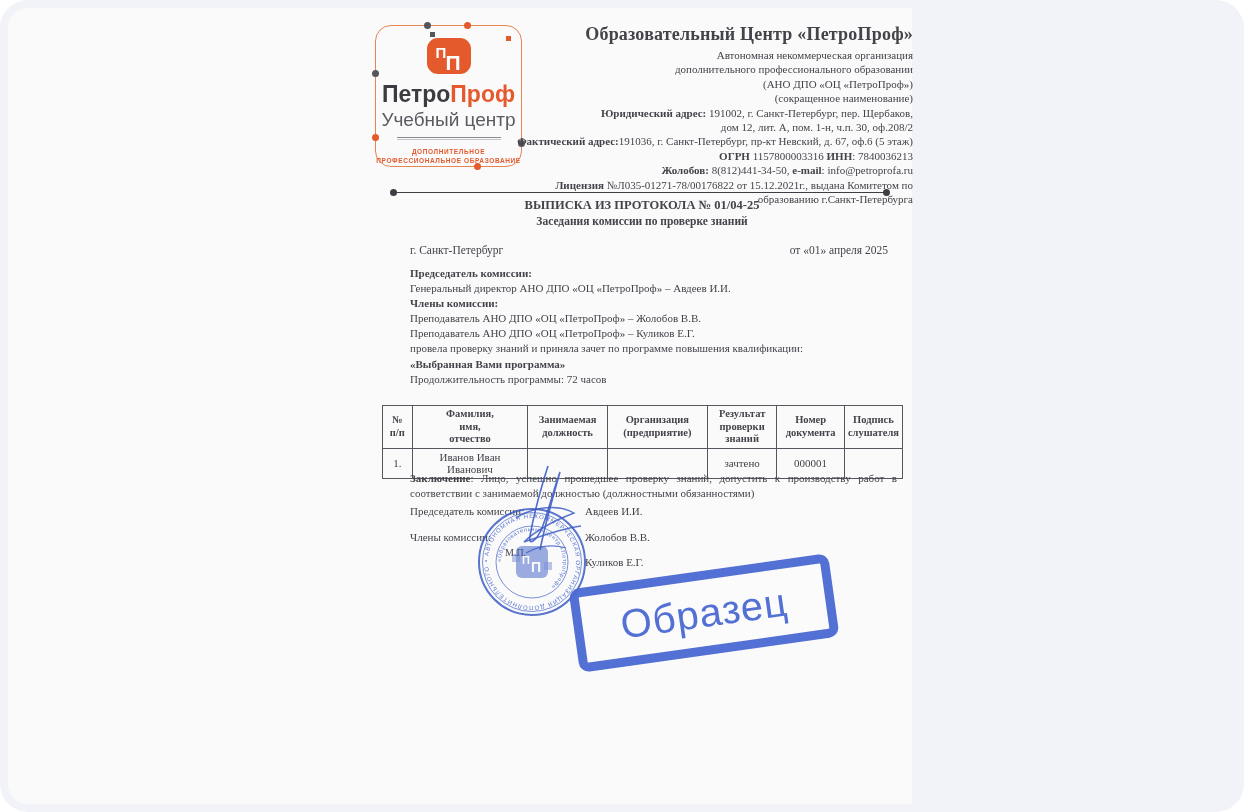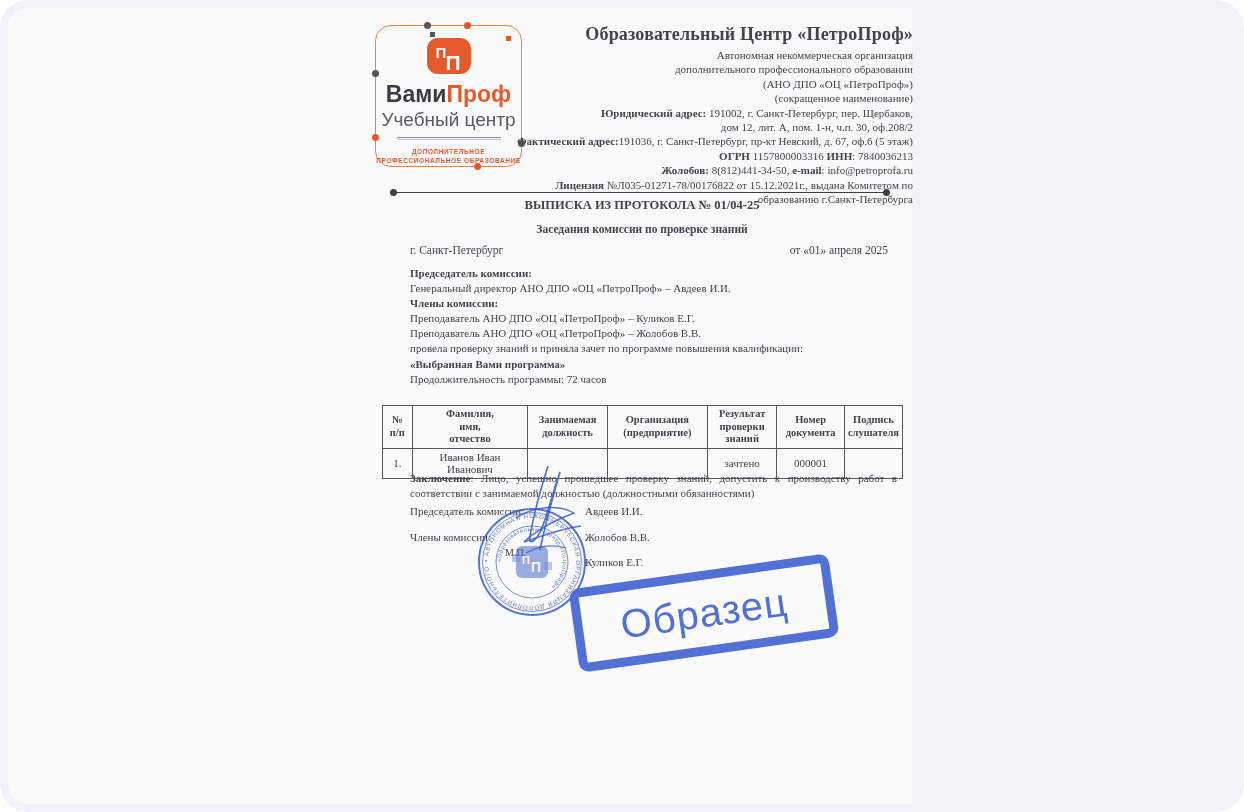--- a/index.html
+++ b/index.html
@@ -34,21 +34,21 @@
 
   
   .divider { position:absolute; left:382px; top:181px; width:500px; height:8px; }
   .divider .line { position:absolute; left:3px; right:3px; top:3px; border-top:1.6px solid #3e3f44; }
   .divider .dotL, .divider .dotR { position:absolute; top:0; width:7px; height:7px; border-radius:50%; background:#3e3f44; }
   .divider .dotL { left:0; } .divider .dotR { right:0; }
 
   
   .protocol { position:absolute; left:374px; top:190px; width:520px; text-align:center; }
   .protocol .t1 { font-size:12.5px; font-weight:bold; }
-  .protocol .t2 { font-size:11.5px; font-weight:bold; margin-top:10px; }
+  .protocol .t2 { font-size:11.5px; font-weight:bold; margin-top:2px; }
   .cityrow { position:absolute; left:402px; top:236px; width:478px; display:flex; justify-content:space-between; font-size:11.5px; }
 
   
   .bodytext { position:absolute; left:402px; top:258px; width:487px; font-size:11px; line-height:15.1px; }
   .bodytext .just { text-align:justify; }
   .bodytext b { font-weight:bold; }
 
   
   .ktable { position:absolute; left:374px; top:397px; width:521px; border-collapse:collapse; }
   .ktable td { border:1px solid #55575e; font-size:10.5px; text-align:center; vertical-align:middle;
@@ -84,21 +84,21 @@
       <div class="logo-dot" style="background:#e45a2d; left:-4px; top:108px;"></div>
       <div class="logo-dot" style="background:#55565c; right:-4px; top:114px;"></div>
       <div class="logo-dot" style="background:#e45a2d; left:98px; bottom:-4px;"></div>
       <div class="logo-sq" style="background:#e45a2d; right:10px; top:10px;"></div>
       <div class="logo-sq" style="background:#55565c; left:54px; top:6px;"></div>
       <div class="logo-inner">
         <div class="app-icon">
           <span class="p1">П</span>
           <span class="p2">П</span>
         </div>
-        <div class="brand"><span class="b1">Вами</span><span class="b2">Проф</span></div>
+        <div class="brand"><span class="b1">Петро</span><span class="b2">Проф</span></div>
         <div class="brand-sub">Учебный центр</div>
         <div class="brand-rule"></div>
         <div class="tagline">
           <div>ДОПОЛНИТЕЛЬНОЕ</div>
           <div>ПРОФЕССИОНАЛЬНОЕ ОБРАЗОВАНИЕ</div>
         </div>
       </div>
     </div>
 
     <div class="org-header">
@@ -128,22 +128,22 @@
     </div>
     <div class="cityrow">
       <span>г. Санкт-Петербург</span>
       <span>от «01» апреля 2025</span>
     </div>
 
     <div class="bodytext">
       <div><b>Председатель комиссии:</b></div>
       <div>Генеральный директор АНО ДПО «ОЦ «ПетроПроф» – Авдеев И.И.</div>
       <div><b>Члены комиссии:</b></div>
+      <div>Преподаватель АНО ДПО «ОЦ «ПетроПроф» – Жолобов В.В.</div>
       <div>Преподаватель АНО ДПО «ОЦ «ПетроПроф» – Куликов Е.Г.</div>
-      <div>Преподаватель АНО ДПО «ОЦ «ПетроПроф» – Жолобов В.В.</div>
       <div>провела проверку знаний и приняла зачет по программе повышения квалификации:</div>
       <div><b>«Выбранная Вами программа»</b></div>
       <div>Продолжительность программы: 72 часов</div>
     </div>
 
     <table class="ktable">
       <colgroup>
         <col style="width:30px">
           <col style="width:118px">
           <col style="width:80px">

